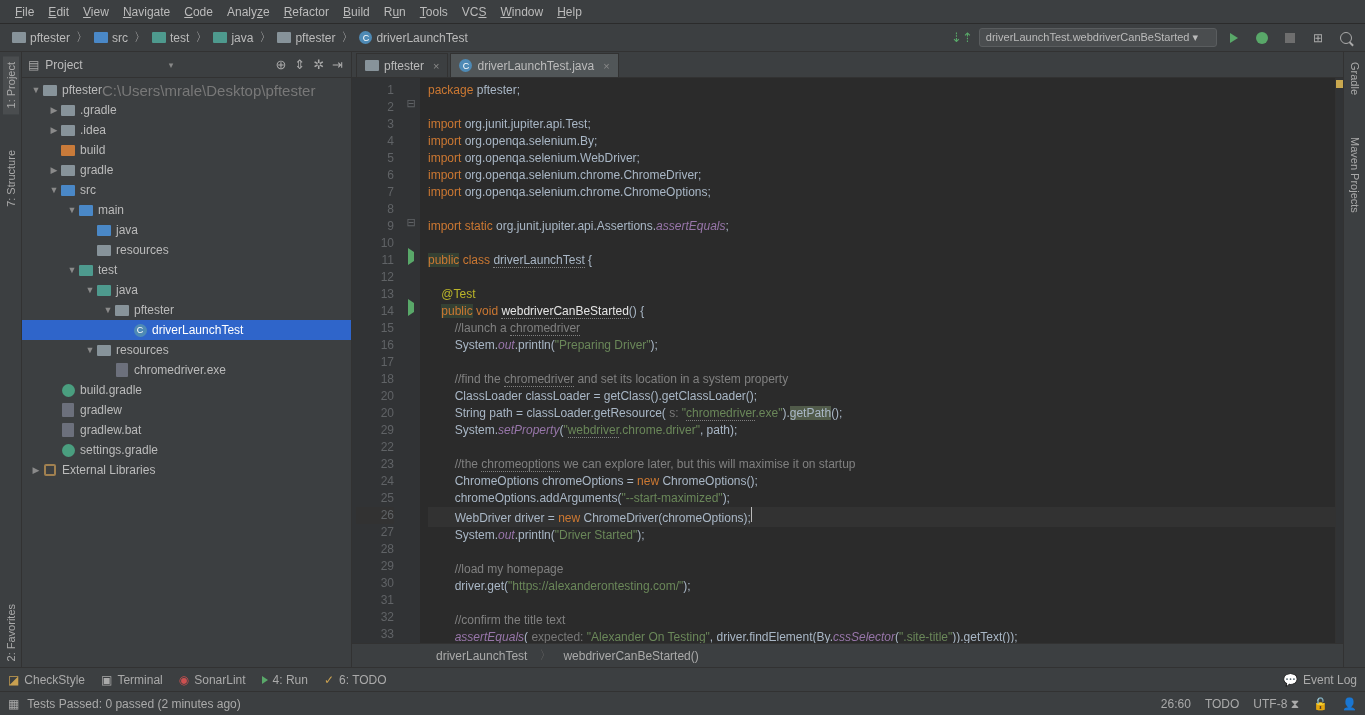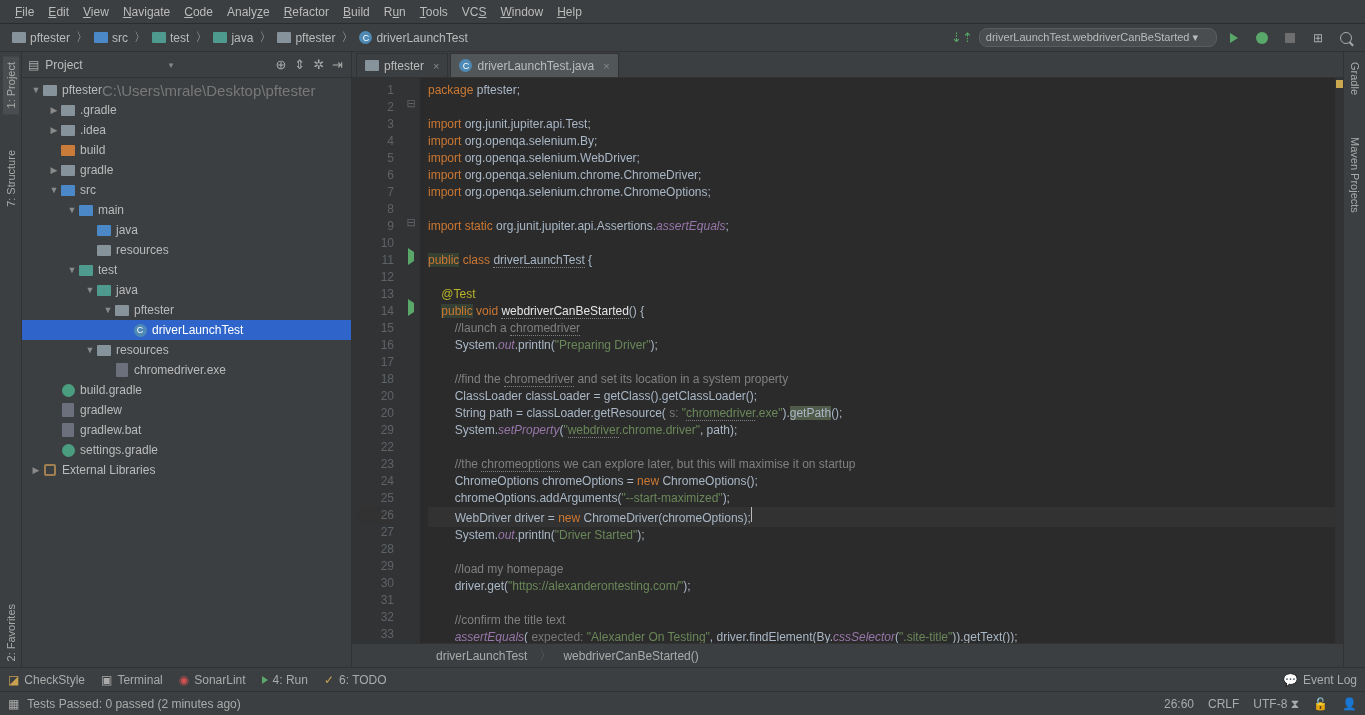--- a/index.html
+++ b/index.html
@@ -8,21 +8,21 @@
 .menubar span { padding:0 7px; cursor:pointer; color:#bbbbbb;text-align:right; }
 .menubar span u { text-decoration:underline; }
 .navbar { height:28px; background:#3c3f41; display:flex; align-items:center; padding:0 8px; justify-content:space-between; border-bottom:1px solid #323232; }
 .crumbs { display:flex; align-items:center; gap:2px; }
 .crumb { display:flex; align-items:center; gap:4px; padding:1px 4px; color:#bbbbbb; }
 .folder-ic { width:14px; height:11px; background:#87939a; border-radius:1px; display:inline-block; position:relative; }
 .folder-ic.blue { background:#4a88c7; }
 .folder-ic.orange { background:#c97b3a; }
 .folder-ic.teal { background:#4e9a8e; }
 .nav-right { display:flex; align-items:center; gap:6px; }
-.run-sel { background:#4a4d4f; border:1px solid #5a5d5f; border-radius:8px; padding:2px 18px 2px 6px; color:#bbb; position:relative; font-size:11px; }
+.run-sel { background:#4a4d4f; border:1px solid #5a5d5f; border-radius:3px; padding:2px 18px 2px 6px; color:#bbb; position:relative; font-size:11px; }
 .ic-btn { width:22px; height:22px; display:flex; align-items:center; justify-content:center; cursor:pointer; }
 .play-ic { width:0; height:0; border-left:8px solid #59a869; border-top:5px solid transparent; border-bottom:5px solid transparent; }
 .bug-ic { width:12px; height:12px; background:#59a869; border-radius:50%; }
 .stop-ic { width:10px; height:10px; background:#6e6e6e; }
 .search-ic { width:12px; height:12px; border:1.5px solid #aaa; border-radius:50%; position:relative; }
 .search-ic::after { content:""; position:absolute; width:5px; height:1.5px; background:#aaa; bottom:-2px; right:-3px; transform:rotate(45deg); }
 .main { display:flex; height:615px; }
 .left-gutter { width:22px; background:#3c3f41; border-right:1px solid #323232; display:flex; flex-direction:column; align-items:center; padding-top:4px; gap:30px; }
 .left-gutter .vtab { writing-mode:vertical-rl; transform:rotate(180deg); color:#aaa; font-size:11px; padding:6px 2px; display:flex; align-items:center; gap:4px; }
 .right-gutter { width:22px; background:#3c3f41; border-left:1px solid #323232; display:flex; flex-direction:column; align-items:center; padding-top:4px; gap:30px; }
@@ -488,18 +488,18 @@
     </div>
 </div>
 
 <div class="status">
   <div style="display:flex;align-items:center;gap:8px;">
     <span>▦</span>
     <span>Tests Passed: 0 passed (2 minutes ago)</span>
   </div>
   <div class="status-r">
     <span>26:60</span>
-    <span>CRLF</span>
+    <span>TODO</span>
     <span><span>UTF-8</span> ⧗</span>
     <span>🔓</span>
     <span>👤</span>
   </div>
 </div>
 
 </body></html>

